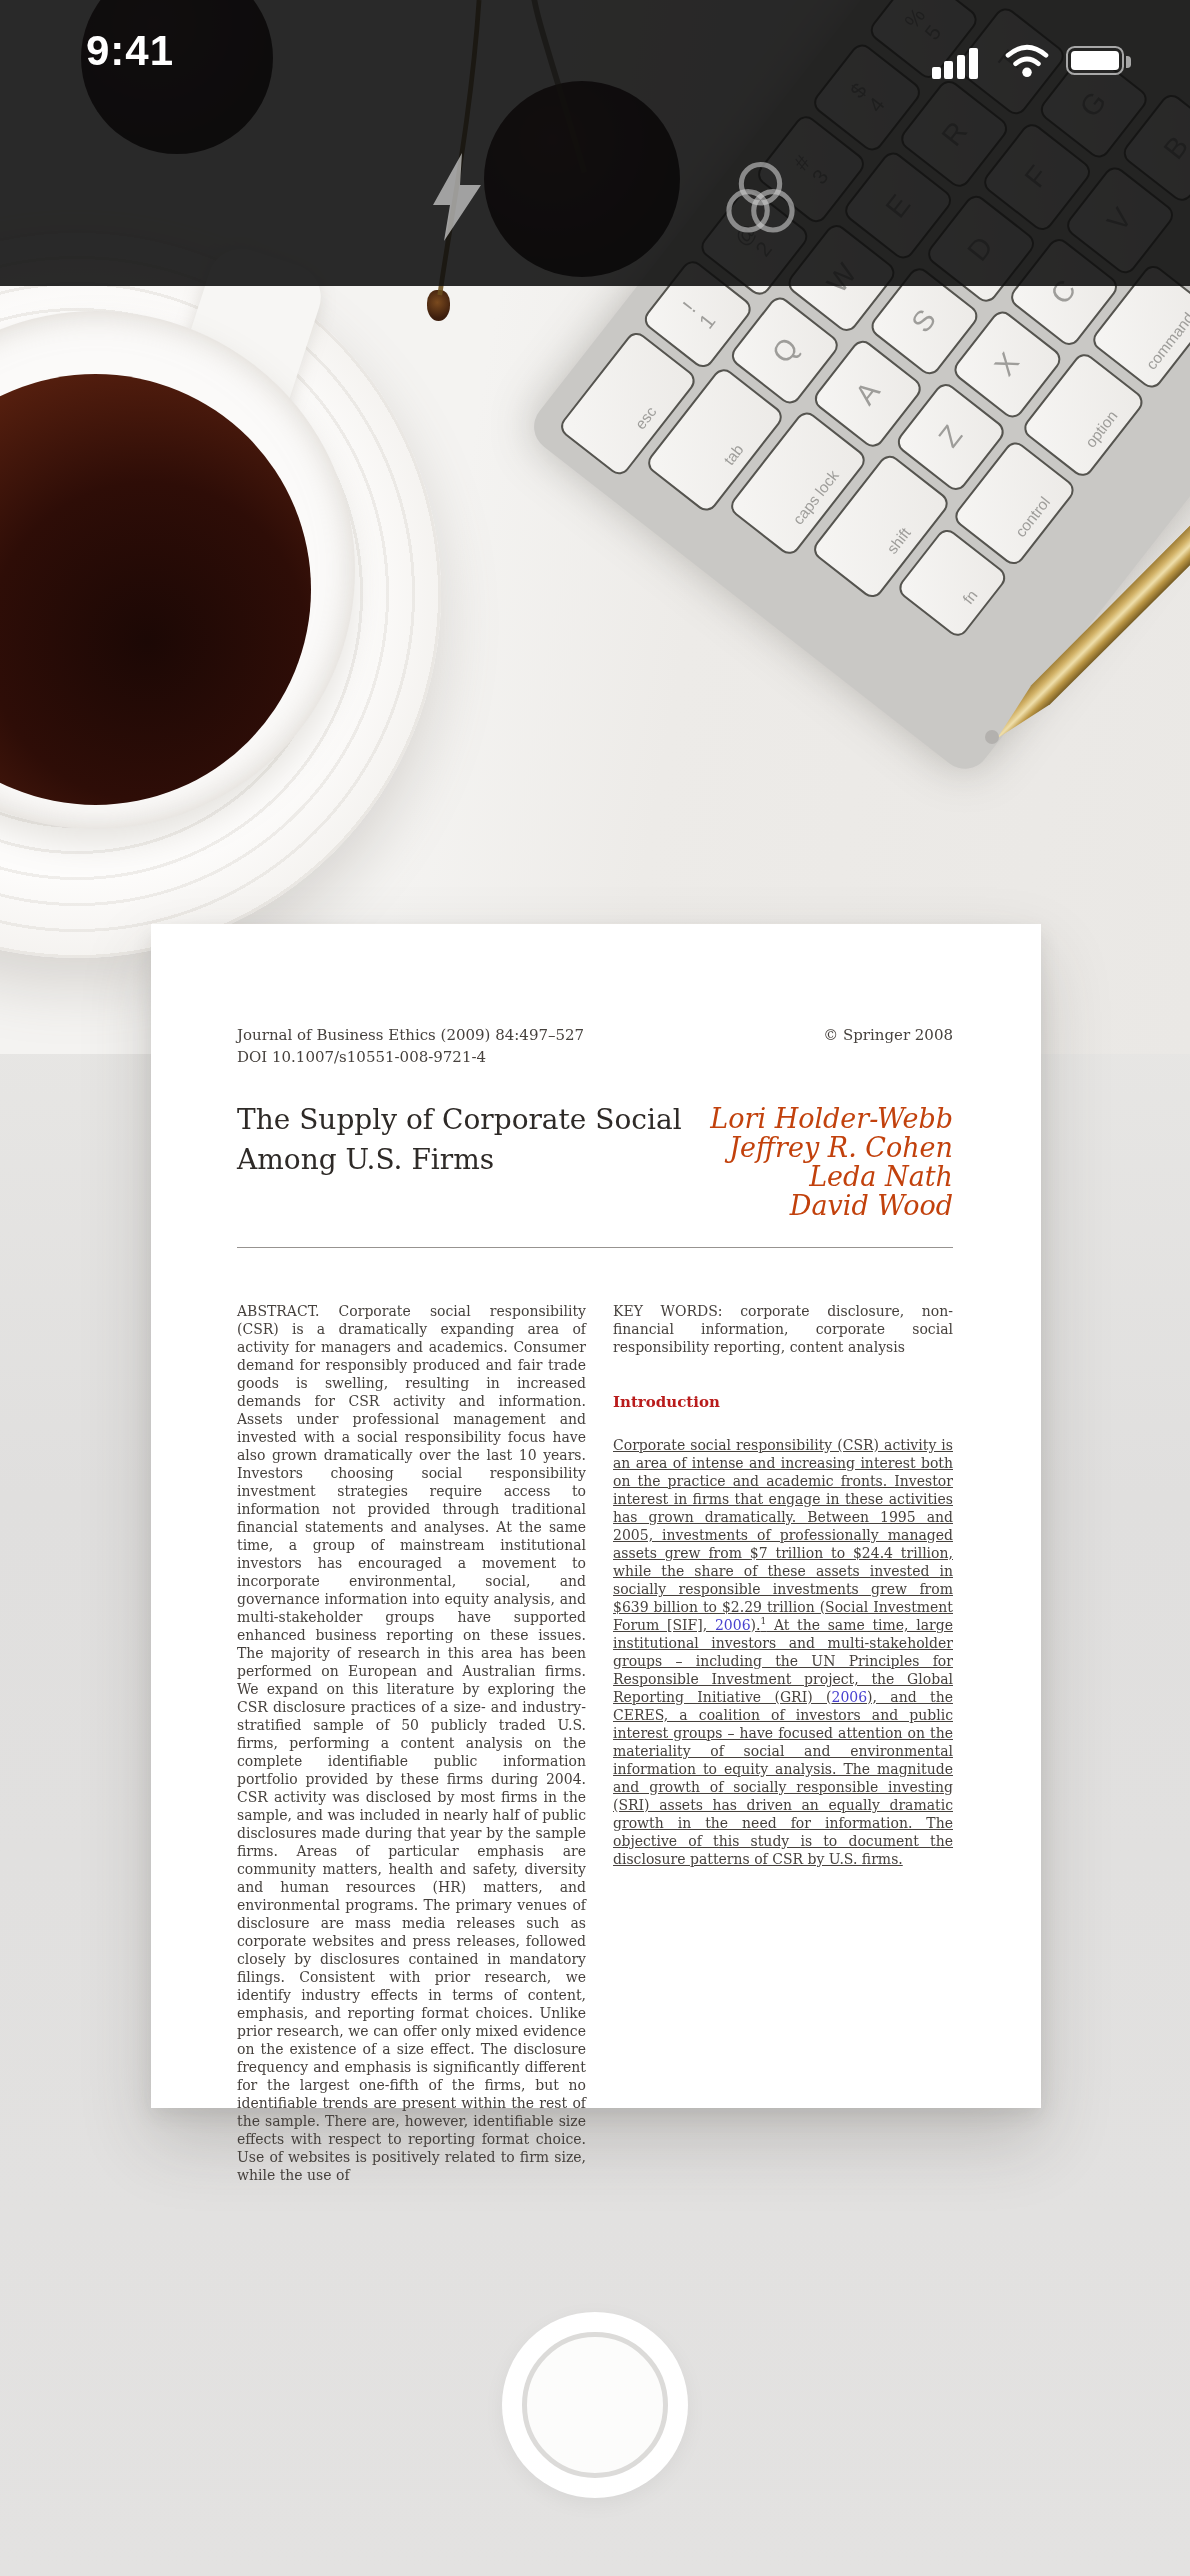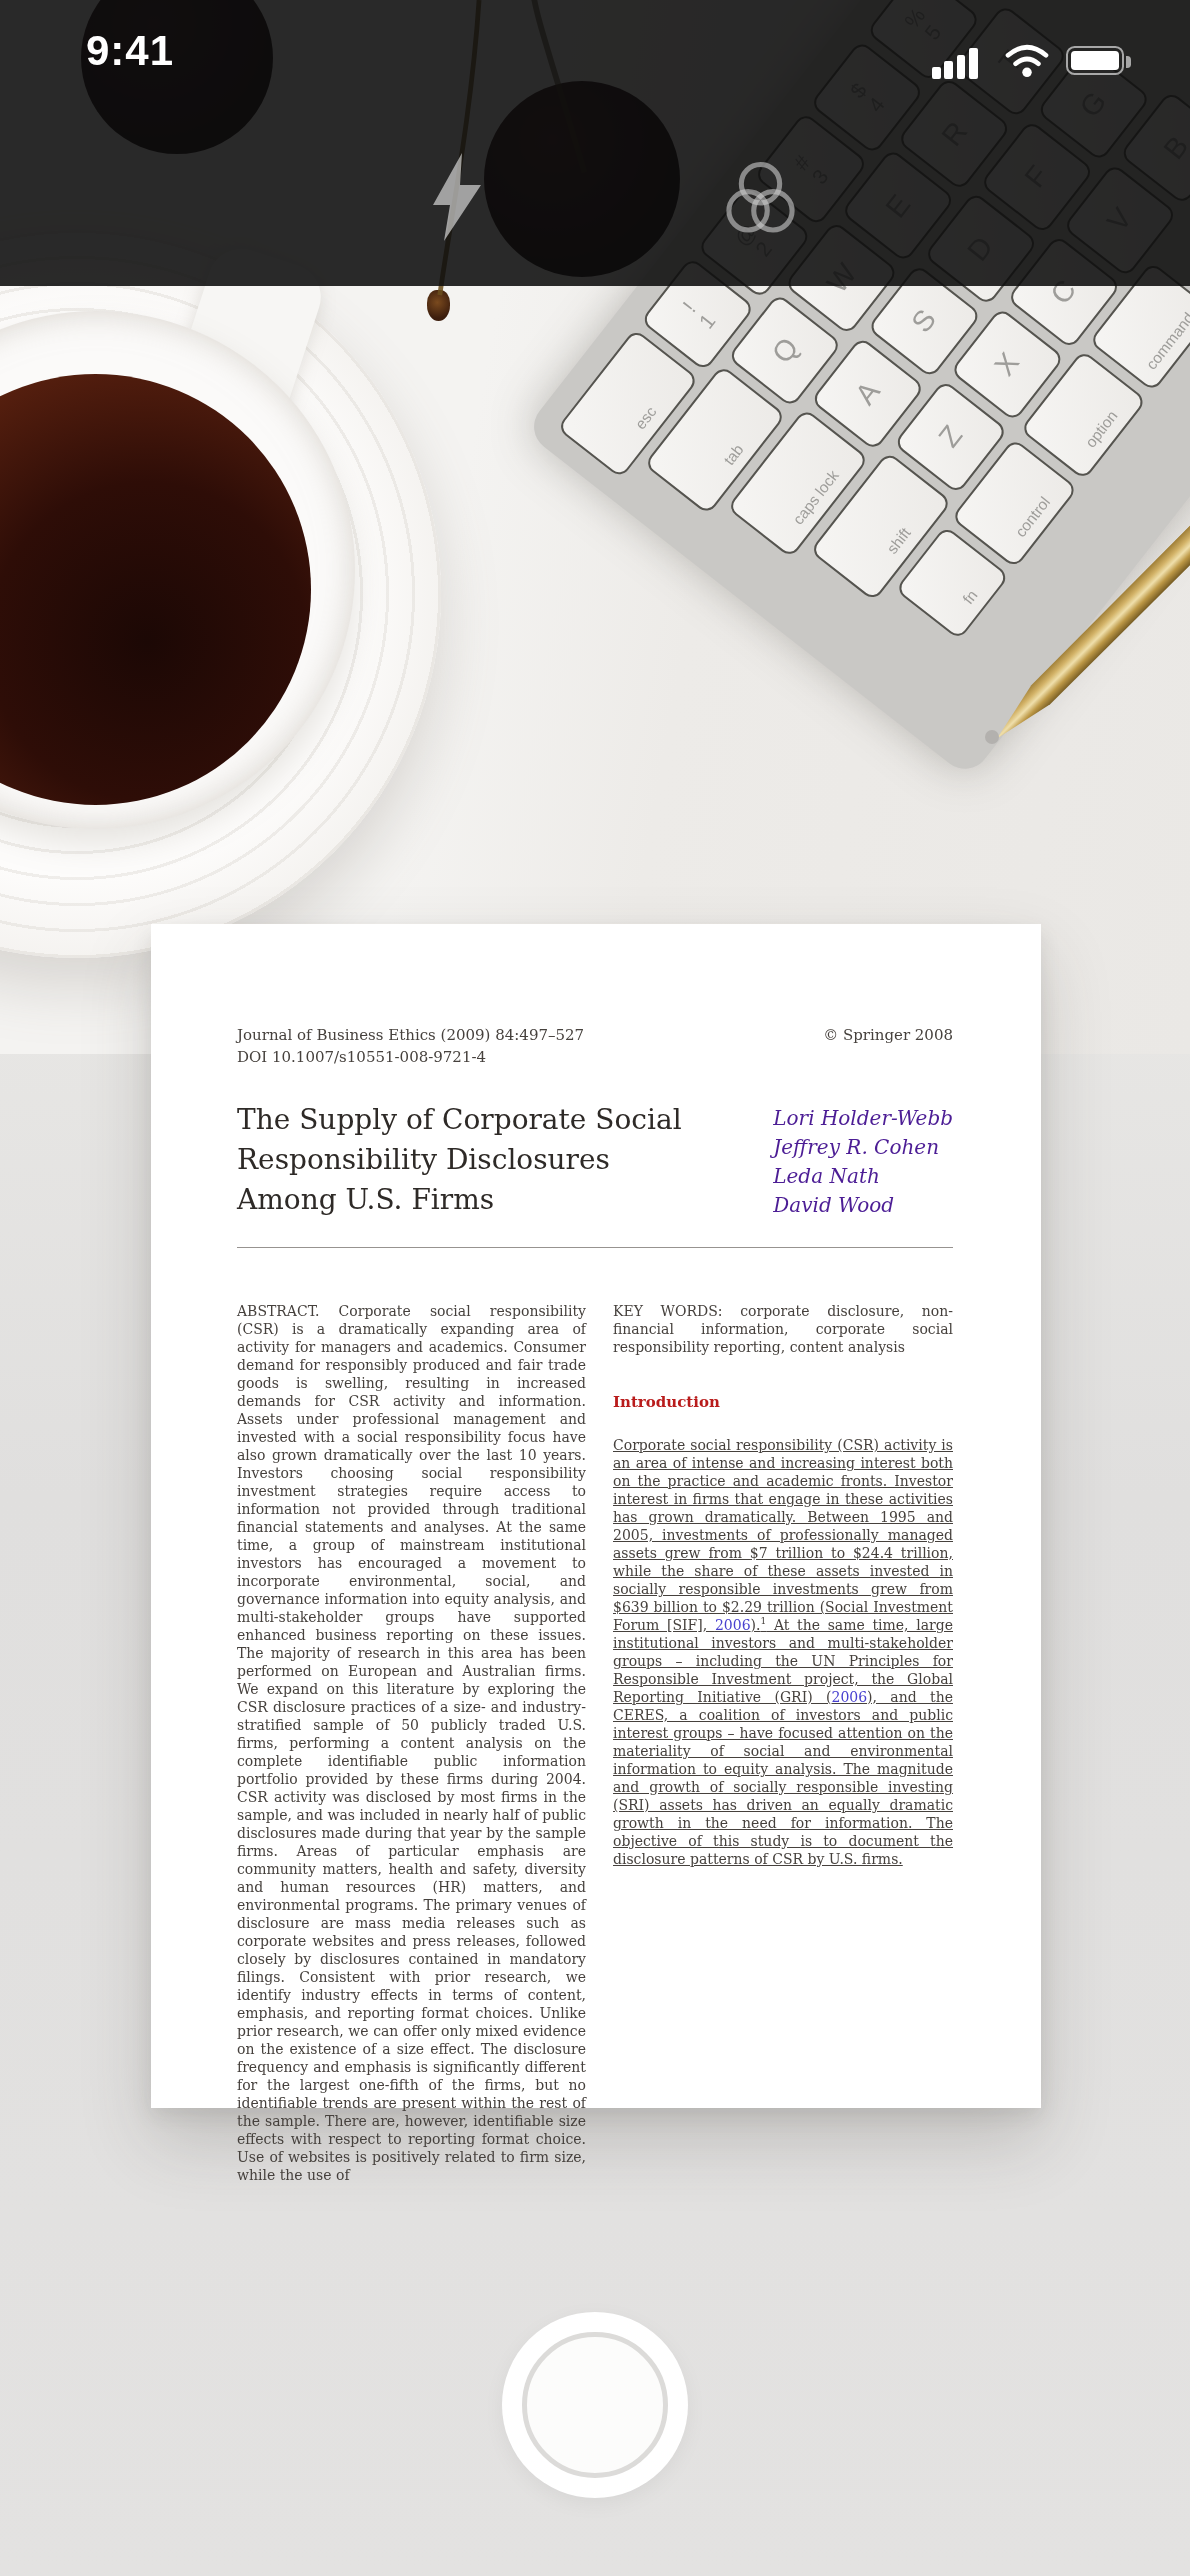--- a/index.html
+++ b/index.html
@@ -81,21 +81,21 @@
   #filter-btn{left:721px;top:161px;}
 
   
   #doc{position:absolute;left:151px;top:924px;width:890px;height:1184px;background:#ffffff;z-index:5;
     box-shadow:0 33px 67px rgba(60,55,48,0.20), 0 7.7px 19px rgba(60,55,48,0.10);
     box-sizing:border-box;padding:100px 88px 0 86px;
     font-family:"DejaVu Serif","Liberation Serif",serif;color:#46413d;}
   .doc-head{display:flex;justify-content:space-between;font-size:15px;line-height:22px;}
   .title-row{display:flex;justify-content:space-between;margin-top:32px;}
   .title{font-size:28px;line-height:40px;color:#2e2a27;}
-  .authors{text-align:left;font-style:italic;font-size:20px;line-height:29px;margin-top:3.8px;color:#4c1d95;}
+  .authors{text-align:right;font-style:italic;font-size:27px;line-height:29px;margin-top:3.8px;color:#c2410c;}
   .rule{height:1px;background:#979390;margin-top:27px;}
   .cols{display:flex;gap:27px;margin-top:54px;}
   .col{text-align:justify;font-size:14px;line-height:18px;}
   .col-left{width:349px;}
   .col-right{width:340px;}
   .keywords{}
   .section-h{font-weight:bold;font-size:15px;margin-top:37px;color:#b91c1c;}
   .intro-p1{margin-top:25px;text-decoration:underline;}
   .indent{text-indent:17px;}
   .cite{color:var(--cite-blue,#4840cf);}
@@ -223,21 +223,20 @@
       <div>
         <div>Journal of Business Ethics (2009) 84:497–527</div>
         <div>DOI 10.1007/s10551-008-9721-4</div>
       </div>
       <div>© Springer 2008</div>
     </div>
 
     <div class="title-row">
       <div class="title">
         <div>The Supply of Corporate Social</div>
-        <div>Responsibility Disclosures</div>
         <div>Among U.S. Firms</div>
       </div>
       <div class="authors">
         <div>Lori Holder-Webb</div>
         <div>Jeffrey R. Cohen</div>
         <div>Leda Nath</div>
         <div>David Wood</div>
       </div>
     </div>
 

